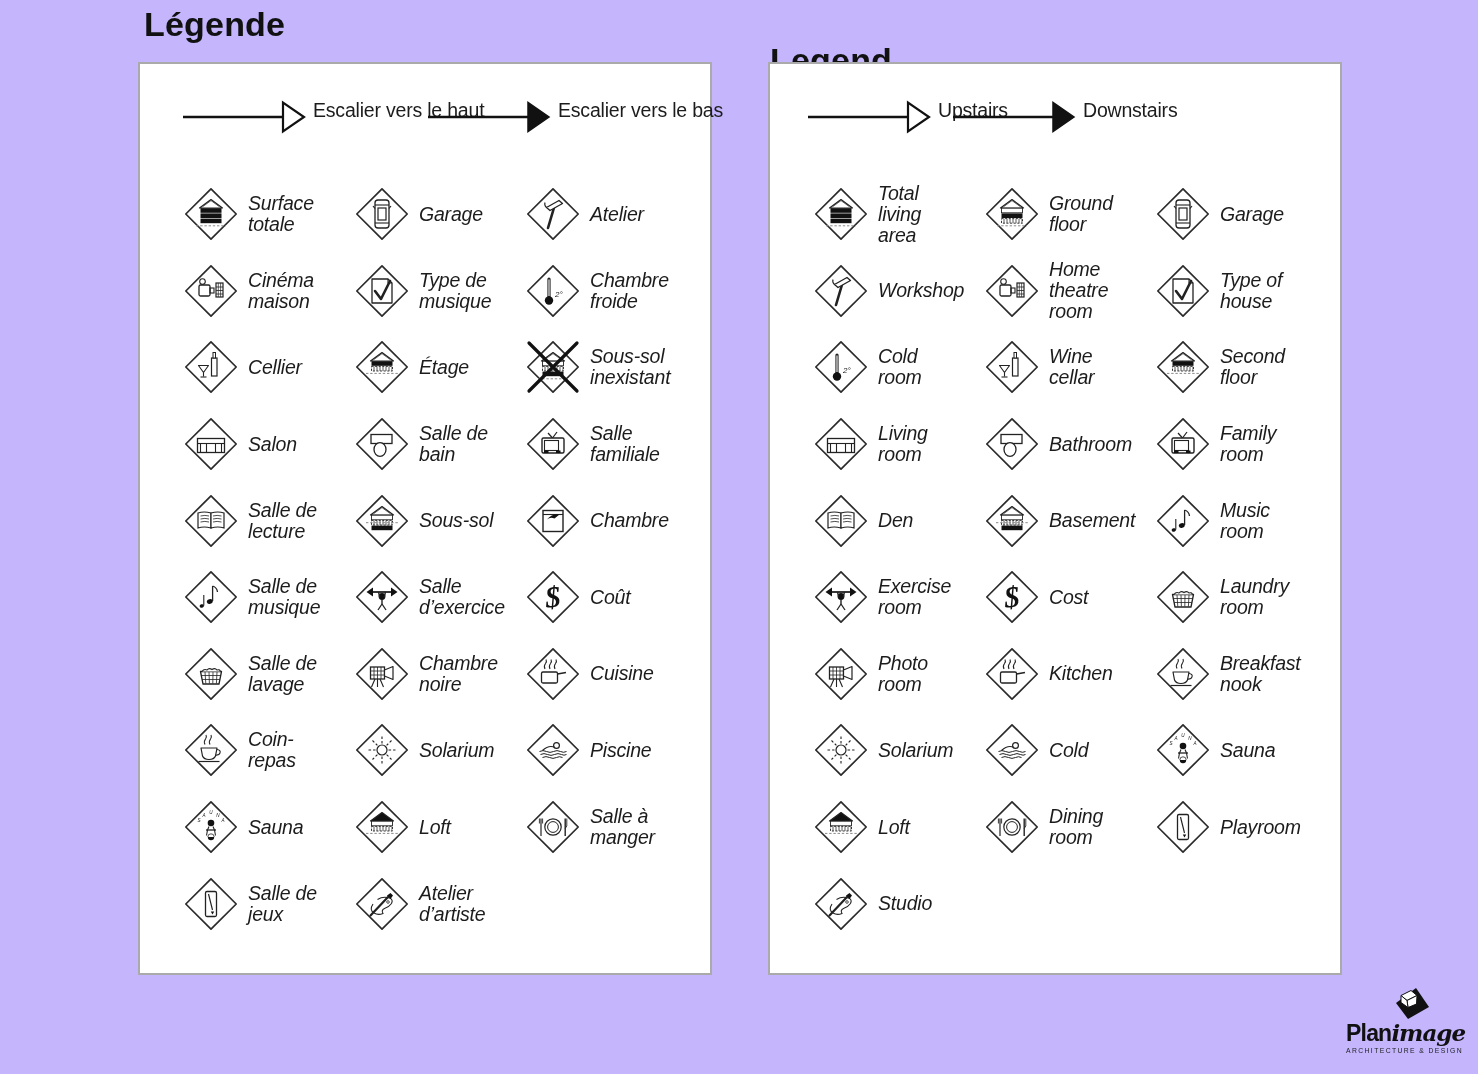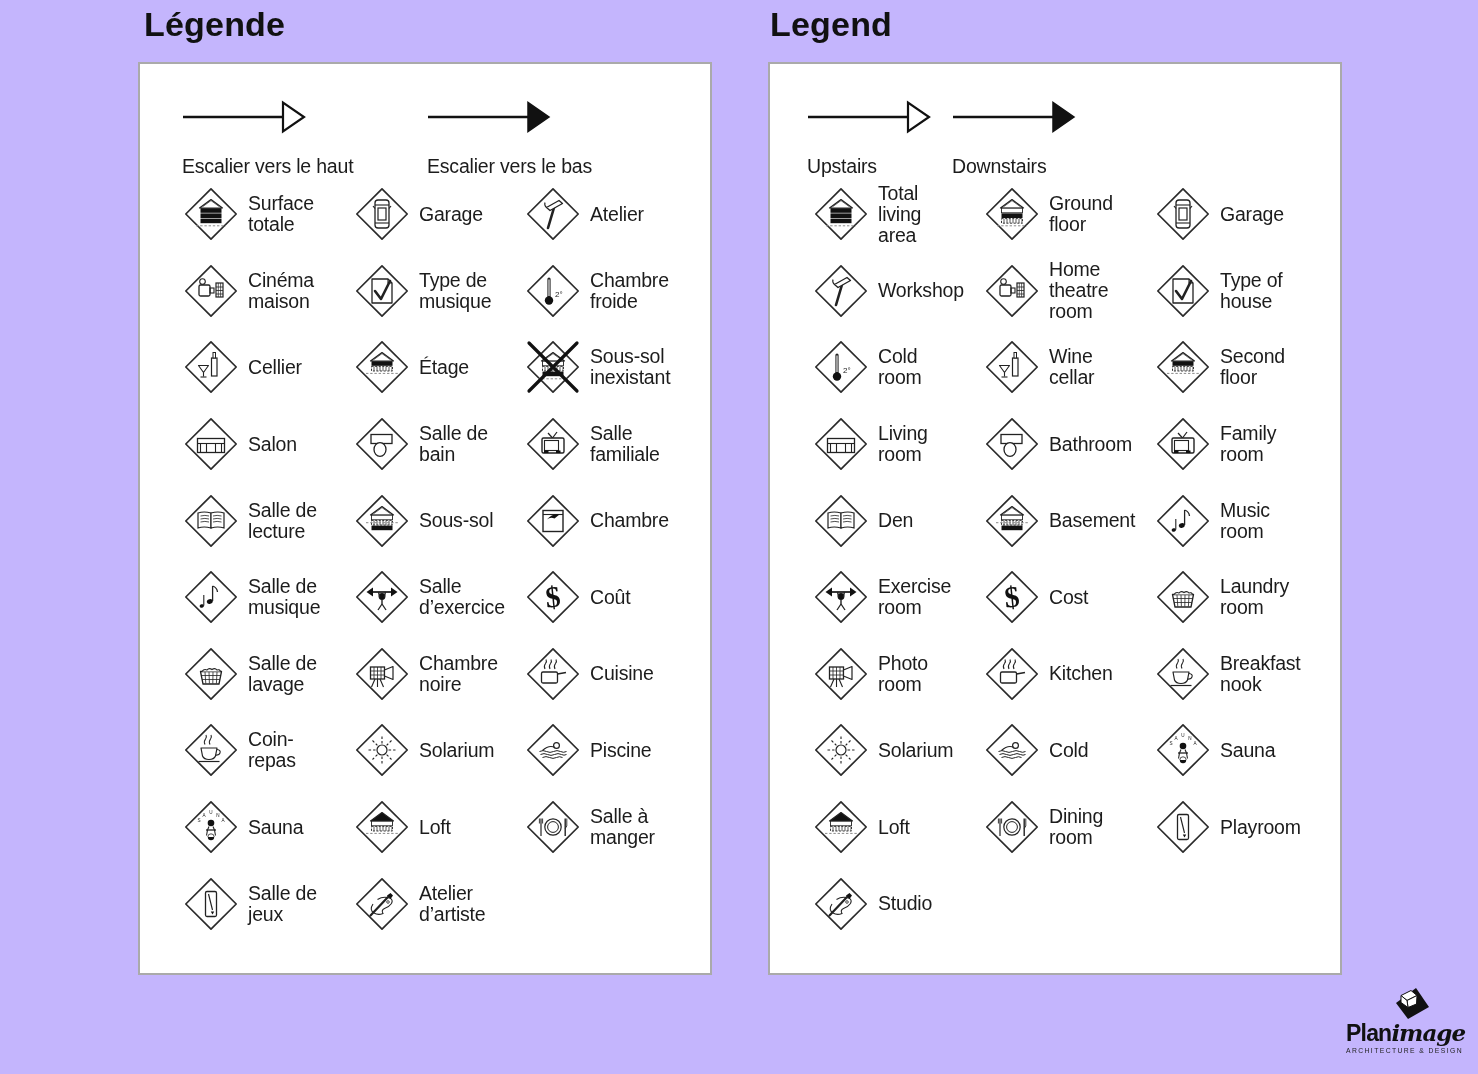--- a/index.html
+++ b/index.html
@@ -1,31 +1,31 @@
 <!DOCTYPE html>
 <html><head>
 <meta charset="utf-8">
 <style>
   html,body{margin:0;padding:0;background:#fff;}
   .page{position:relative;width:1478px;height:1074px;background:#c4b5fd;overflow:hidden;
         font-family:"Liberation Sans",sans-serif;color:#1c1c1c;}
   .title{position:absolute;top:2px;margin:0;font-size:34px;font-weight:bold;
          letter-spacing:.2px;line-height:44px;color:#111;}
   .title-fr{left:144px;}
-  .title-en{left:770px;}
+  .title-en{left:770px;margin-top:36px;}
   .panel{position:absolute;top:62px;width:574px;height:913px;border:2px solid #aaa;
          background:#fff;box-sizing:border-box;}
   .panel-fr{left:138px;}
   .panel-en{left:768px;}
-  .arrow-item{position:absolute;top:36px;display:flex;flex-direction:column;gap:22px;}
+  .arrow-item{position:absolute;top:36px;display:flex;flex-direction:row;gap:7px;}
   .panel-fr .arrow-1{left:42px;}  .panel-fr .arrow-2{left:287px;}
   .panel-en .arrow-1{left:37px;}  .panel-en .arrow-2{left:182px;}
   .arrow-label{font-size:19.5px;line-height:21px;letter-spacing:-.2px;white-space:nowrap;}
   .items-grid{position:absolute;left:16px;top:112px;width:540px;display:grid;
-              grid-template-columns:171px 171px 198px;grid-auto-rows:76.6px;}
+              grid-template-columns:171px 171px 198px;grid-auto-rows:76.6px;font-style:italic;}
   .cell{display:flex;align-items:center;padding-left:28px;box-sizing:border-box;}
   .diamond{flex:0 0 54px;width:54px;height:54px;display:inline-block;}
   .label{margin-left:10px;font-size:19.5px;line-height:21px;letter-spacing:-.2px;
          white-space:pre-line;}
   .logo{position:absolute;left:1346px;top:986px;width:126px;line-height:1;}
   .logo-icon{display:block;height:34px;margin:0 auto 1px auto;width:44px;}
   .logo-text{white-space:nowrap;}
   .logo-bold{font-weight:bold;font-size:23px;letter-spacing:-.8px;color:#111;}
   .logo-script{font-family:"DejaVu Serif",serif;font-style:italic;font-weight:bold;
                font-size:23px;letter-spacing:-1px;color:#111;}

